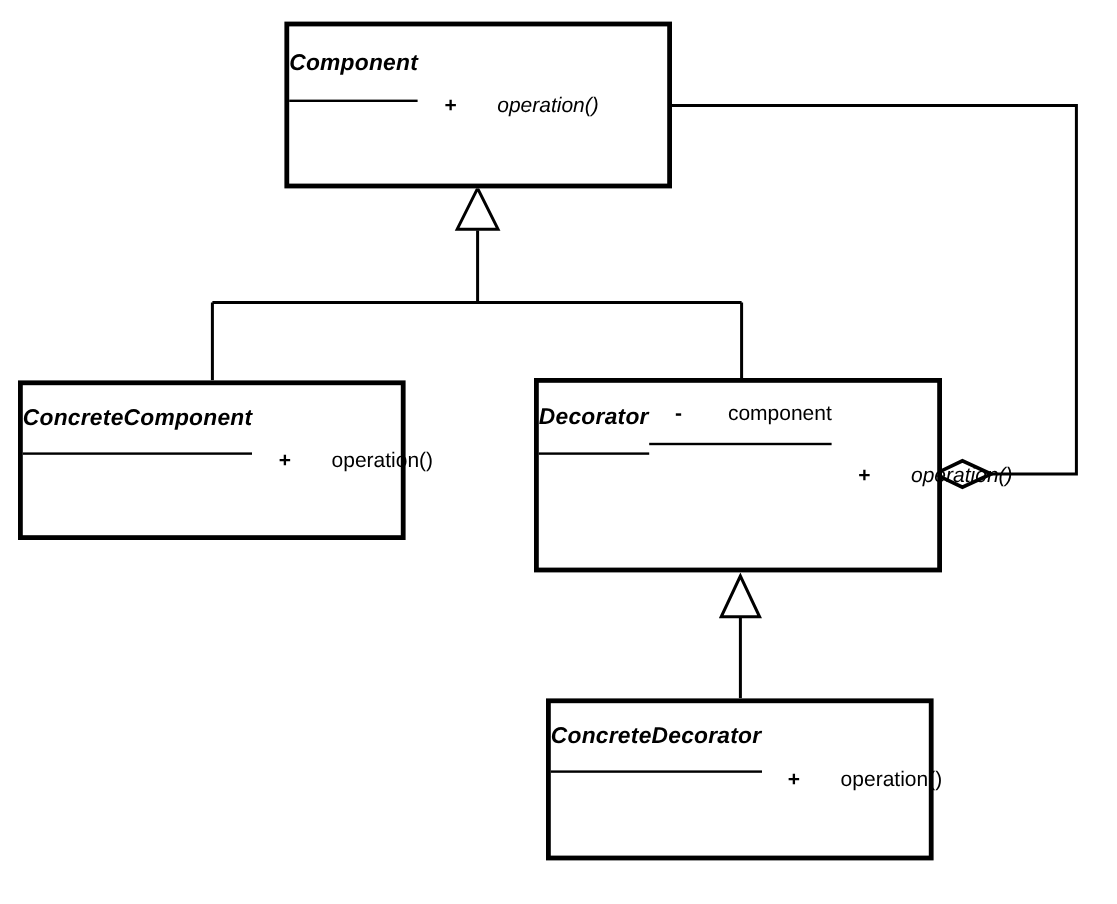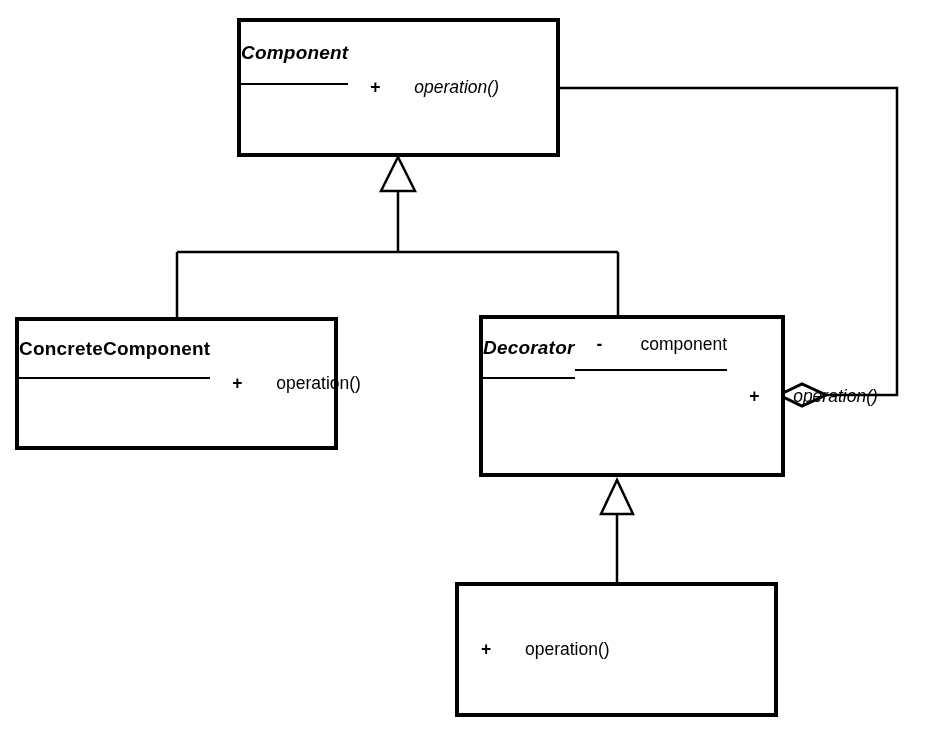--- a/index.html
+++ b/index.html
@@ -30,20 +30,21 @@
     display: flex;
   }
   .uml-title {
     display: flex;
     align-items: center;
     justify-content: center;
     font-size: 19px;
     font-weight: bold;
     border-bottom: 2px solid #000000;
     letter-spacing: 0.2px;
+    font-style: italic;
   }
   .uml-attrs {
     border-bottom: 2px solid #000000;
   }
   .member-row {
     display: flex;
     align-items: center;
     height: 100%;
     padding-left: 22px;
     font-size: 17.5px;
@@ -64,21 +65,21 @@
   .box-component        { left: 237px; top: 18px;  width: 323px; height: 139px; }
   .box-component .uml-title { height: 61px; }
   .box-component .uml-attrs { height: 19px; }
   .box-component .uml-ops   { flex: 1; }
 
   .box-concrete-component { left: 15px; top: 317px; width: 323px; height: 133px; }
   .box-concrete-component .uml-title { height: 56px; }
   .box-concrete-component .uml-attrs { height: 20px; }
   .box-concrete-component .uml-ops   { flex: 1; }
 
-  .box-decorator        { left: 479px; top: 315px; width: 306px; height: 162px; }
+  .box-decorator        { left: 445px; top: 315px; width: 340px; height: 162px; }
   .box-decorator .uml-title { height: 58px; }
   .box-decorator .uml-attrs { height: 50px; }
   .box-decorator .uml-ops   { flex: 1; }
 
   .box-concrete-decorator { left: 455px; top: 582px; width: 323px; height: 135px; }
   .box-concrete-decorator .uml-title { height: 56px; }
   .box-concrete-decorator .uml-attrs { height: 18px; }
   .box-concrete-decorator .uml-ops   { flex: 1; }
 </style>
 </head>
@@ -130,20 +131,21 @@
     </div>
     <div class="uml-ops">
       <div class="member-row">
         <span class="vis">+</span>
         <span class="sig-italic">operation()</span>
       </div>
     </div>
   </div>
 
   <div class="uml-class box-concrete-decorator">
+    <div class="uml-title">ConcreteDecorator</div>
     <div class="uml-attrs"></div>
     <div class="uml-ops">
       <div class="member-row">
         <span class="vis">+</span>
         <span>operation()</span>
       </div>
     </div>
   </div>
 
 </div>

